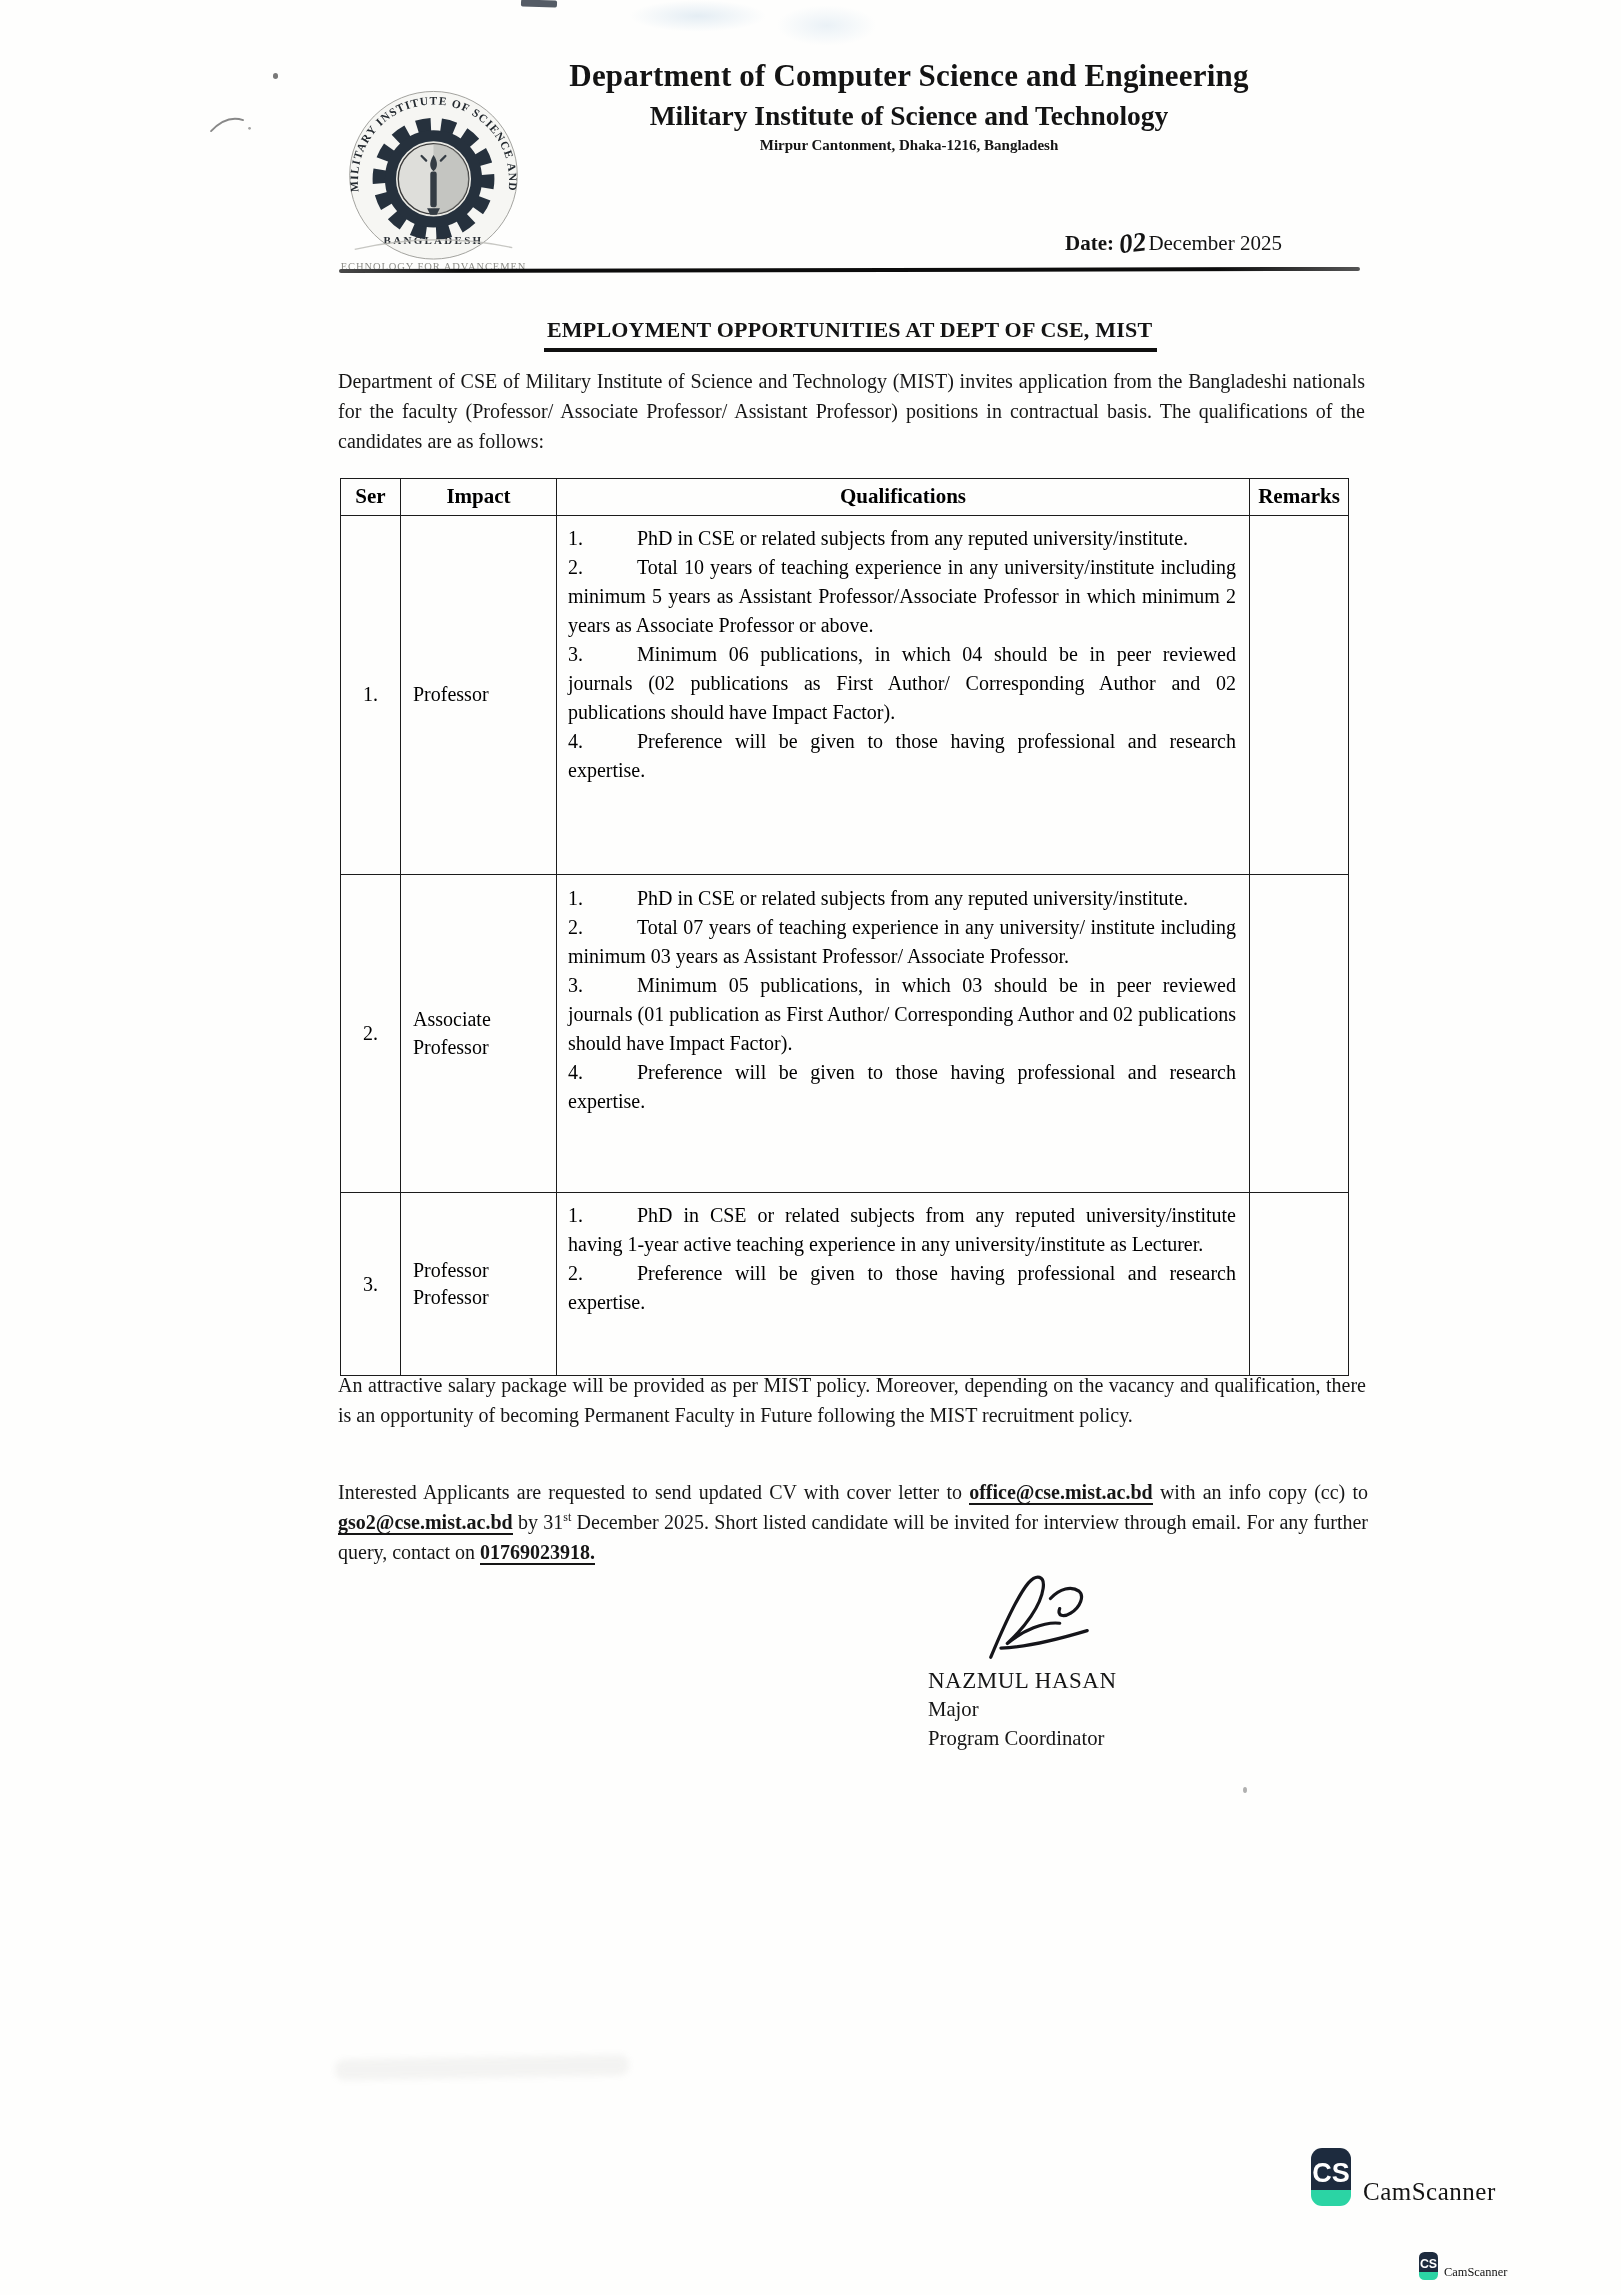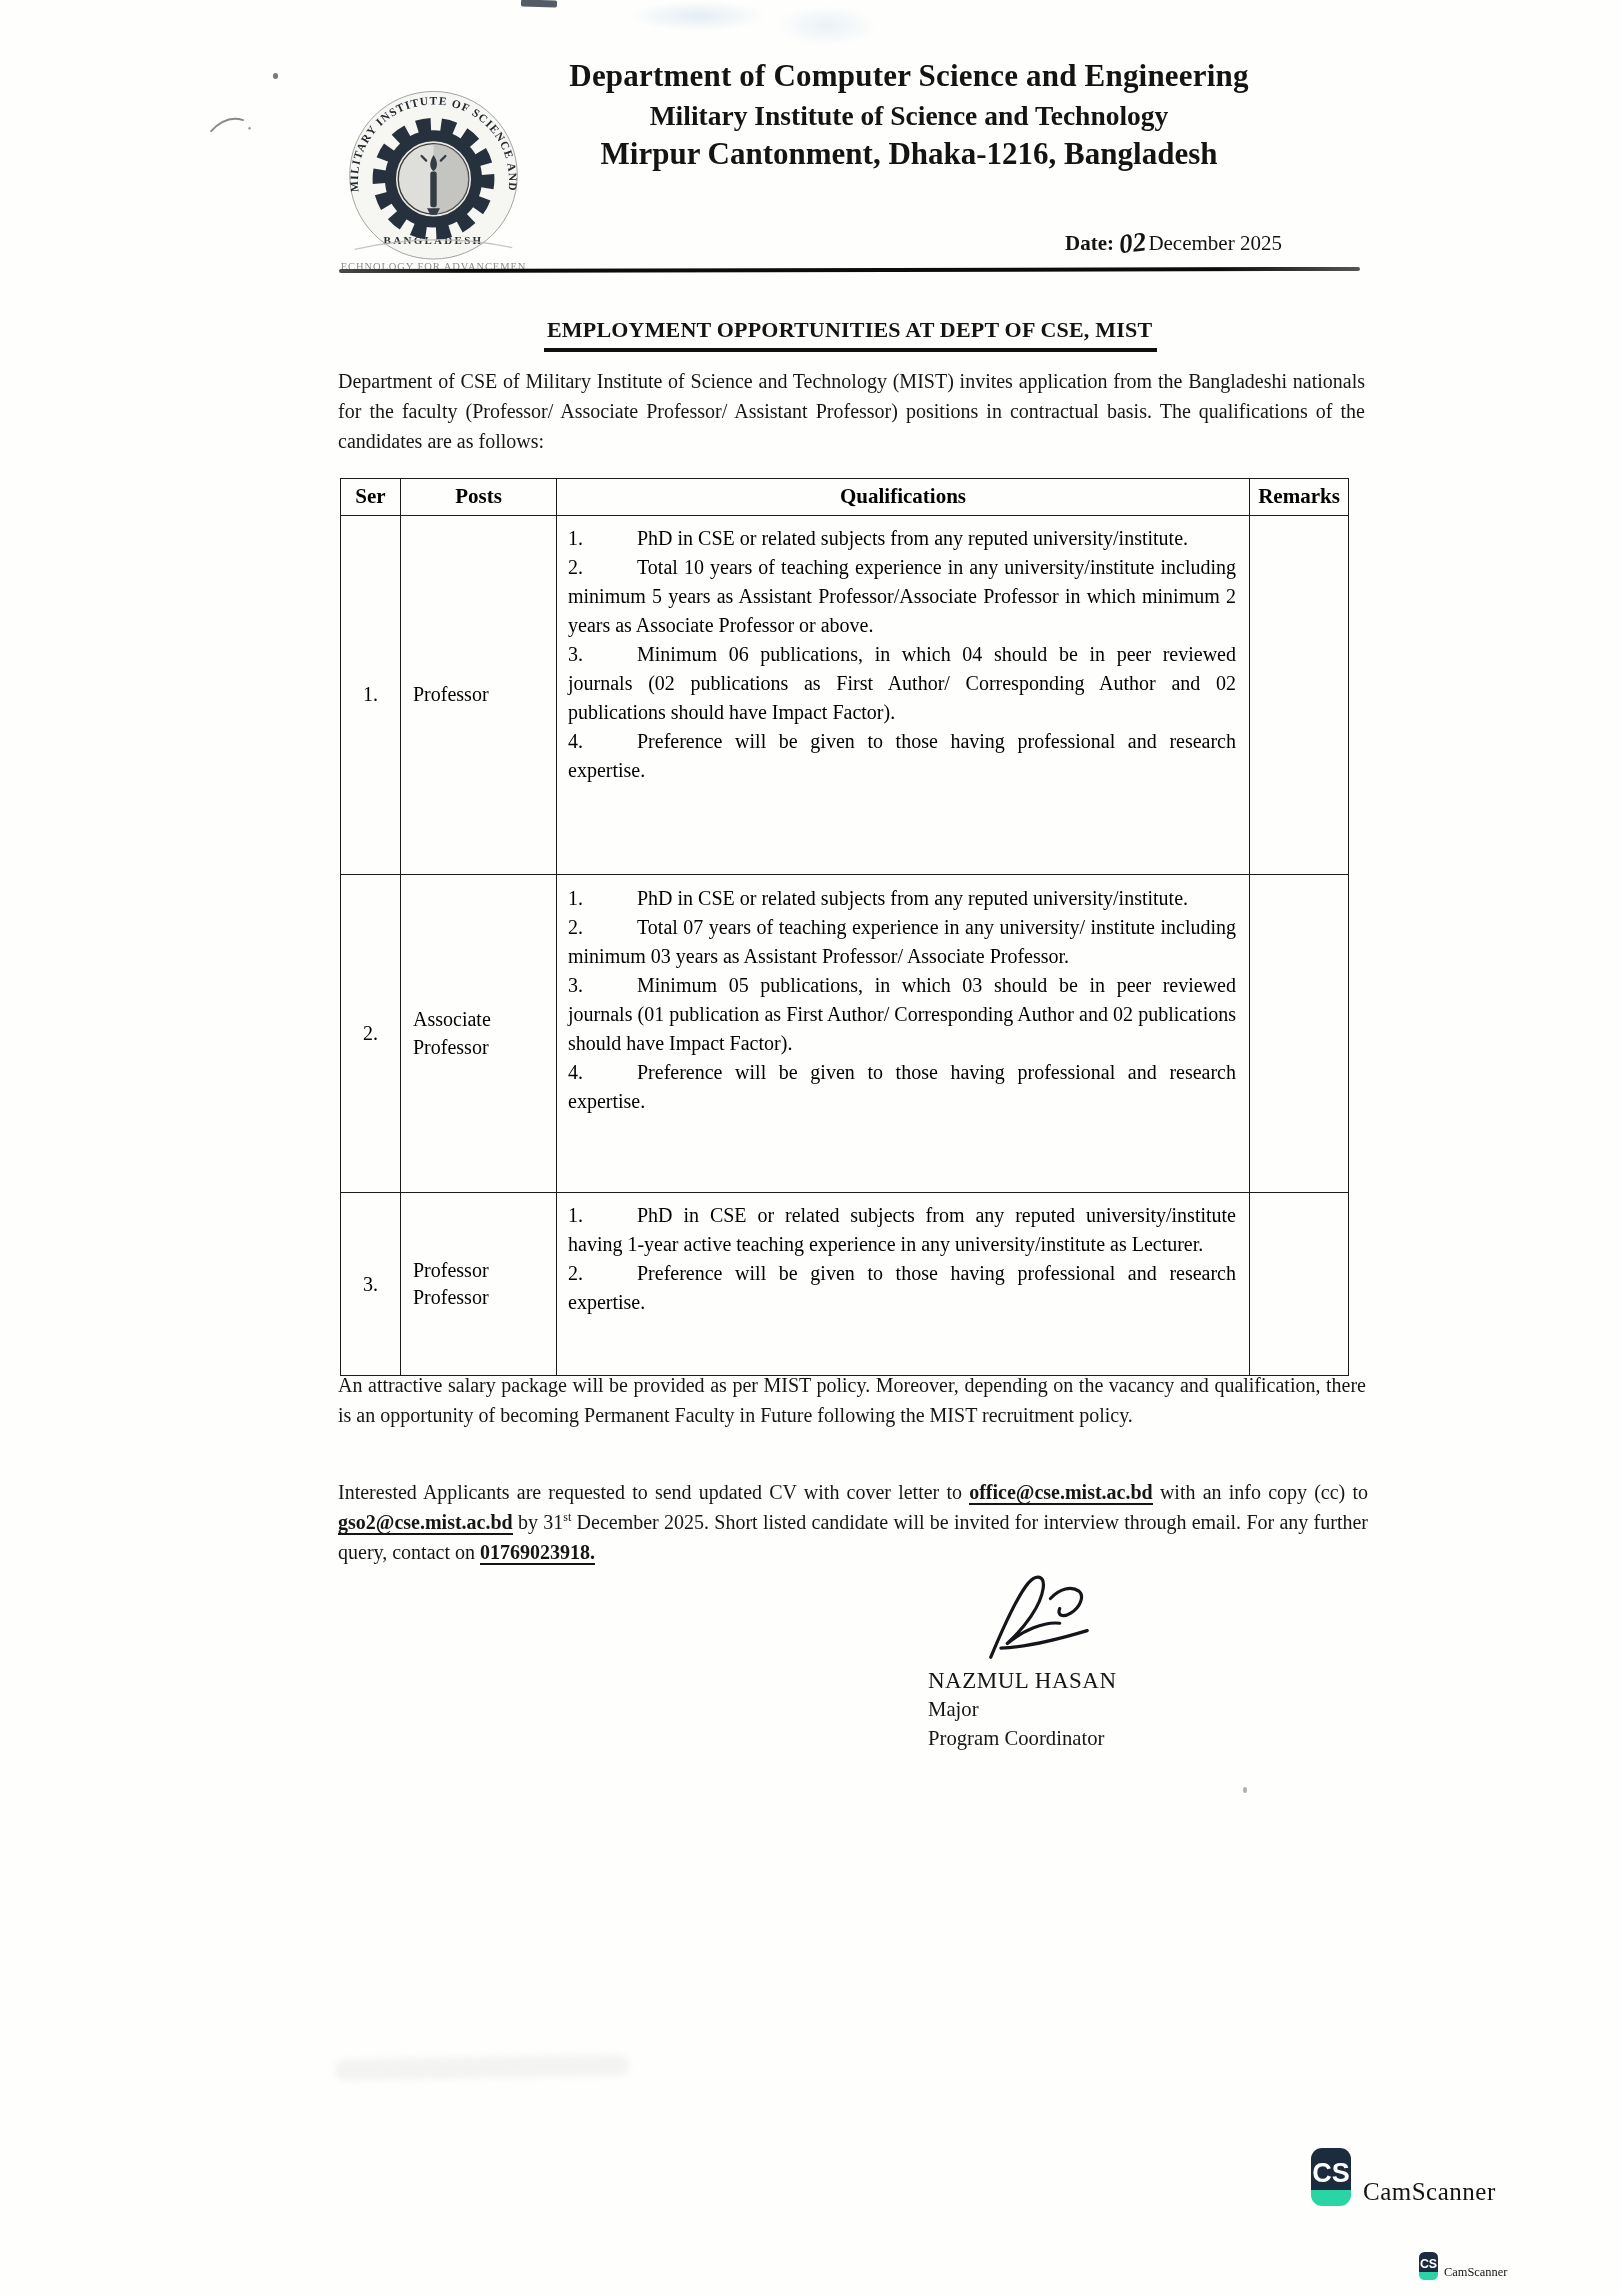--- a/index.html
+++ b/index.html
@@ -18,21 +18,21 @@
   .pen-dot{left:273px;top:73px;width:5px;height:5.5px;border-radius:50%;background:#4c4c4c;opacity:.75;}
   .ghost-bottom{left:335px;top:2057px;width:294px;height:21px;background:#9a9a96;opacity:.10;
             filter:blur(3.2px);transform:rotate(-1deg);border-radius:9.2px;}
   .dot-small{left:1243px;top:1787px;width:4.1px;height:6px;border-radius:50%;background:#707070;opacity:.55;}
 
   
   .logo-wrap{position:absolute;left:341px;top:65px;width:185px;height:215px;}
   .hdr{position:absolute;left:450px;top:59px;width:918px;text-align:center;line-height:1.12;}
   .hdr .l1{font-size:31px;font-weight:bold;letter-spacing:0.2px;}
   .hdr .l2{font-size:27.5px;font-weight:bold;margin-top:7.3px;}
-  .hdr .l3{font-size:31px;font-weight:bold;margin-top:5.5px;}
+  .hdr .l3{font-size:15px;font-weight:bold;margin-top:5.5px;}
   .date-line{position:absolute;left:1065px;top:226px;width:312px;font-size:21px;white-space:nowrap;}
   .date-line .lbl{font-weight:bold;}
   .date-line .hand{display:inline-block;font-style:italic;font-size:27px;font-weight:bold;
                    transform:rotate(-7deg) translateY(1.8px);margin:0 2.8px 0 4.6px;}
   .hrule{position:absolute;left:339px;top:268px;width:1021px;height:4.1px;border-radius:2.3px;
          background:linear-gradient(90deg,#4a4a4a,#0c0c0c 12%,#0c0c0c 86%,#555);transform:rotate(-.12deg);}
 
   
   .title-row{position:absolute;left:340px;top:317px;width:1021px;text-align:center;}
   .title-row .t{display:inline-block;font-size:22px;font-weight:bold;letter-spacing:0.2px;
@@ -134,21 +134,21 @@
   <table class="qtable">
     <colgroup>
         <col style="width:60px">
         <col style="width:156px">
         <col style="width:693px">
         <col style="width:99px">
       </colgroup>
     <tbody>
         <tr>
       <th>Ser</th>
-      <th>Posts</th>
+      <th>Impact</th>
       <th>Qualifications</th>
       <th>Remarks</th>
     </tr>
     <tr class="r1">
       <td class="cser">1.</td>
       <td class="cpost">Professor</td>
       <td class="cqual">
         <div class="qitem"><span class="qnum">1.</span><span>PhD in CSE or related subjects from any reputed university/institute.</span></div>
         <div class="qitem"><span class="qnum">2.</span><span>Total 10 years of teaching experience in any university/institute including minimum 5 years as Assistant Professor/Associate Professor in which minimum 2 years as Associate Professor or above.</span></div>
         <div class="qitem"><span class="qnum">3.</span><span>Minimum 06 publications, in which 04 should be in peer reviewed journals (02 publications as First Author/ Corresponding Author and 02 publications should have Impact Factor).</span></div>

